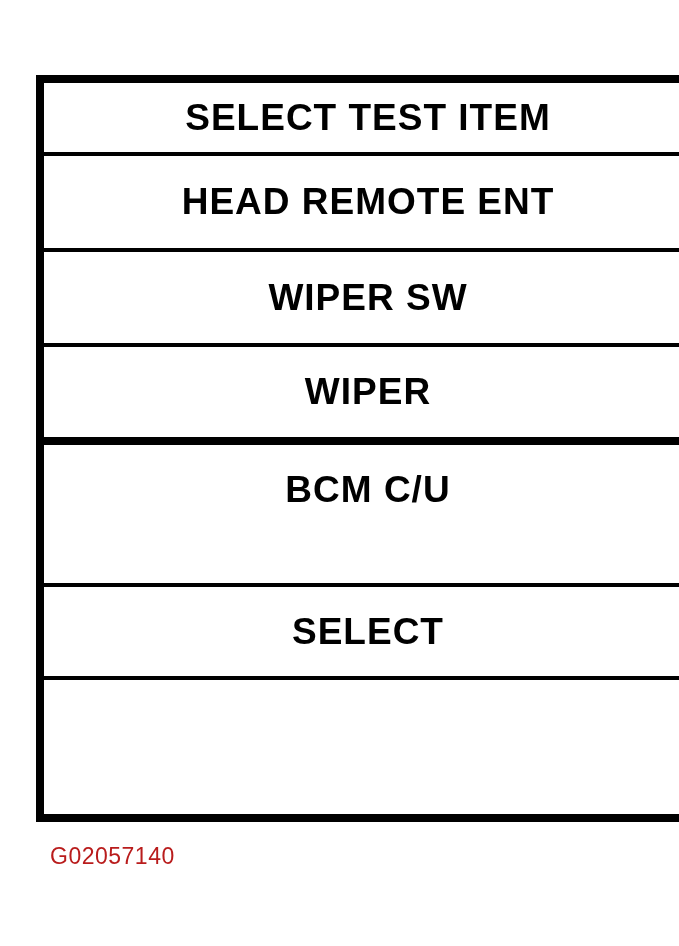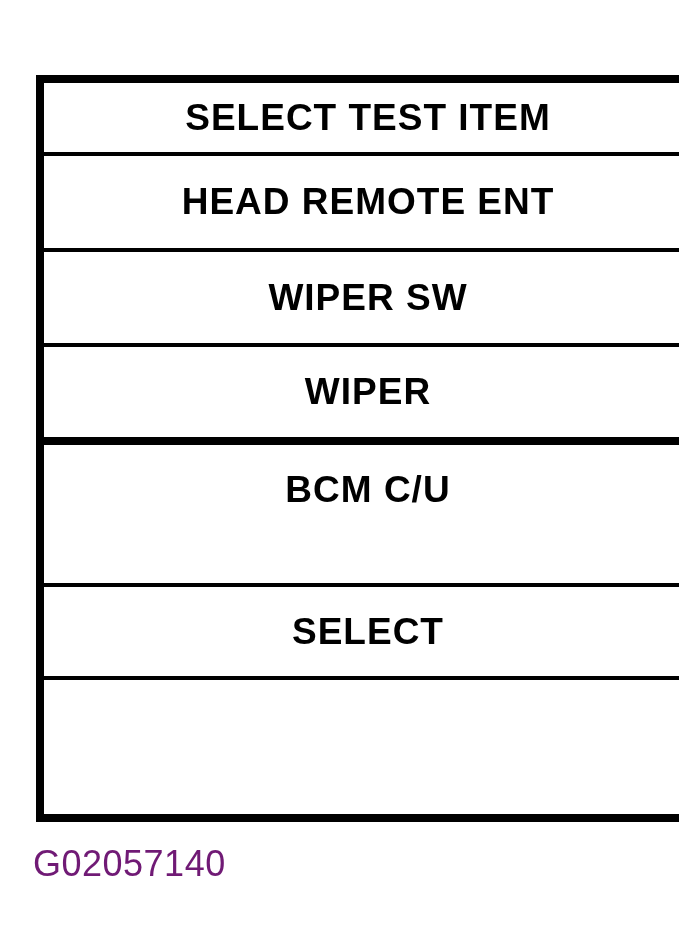--- a/index.html
+++ b/index.html
@@ -39,26 +39,26 @@
   .row:nth-child(1) { height: 69px; border-top: 0; }
   .row:nth-child(2) { height: 92px; }
   .row:nth-child(3) { height: 91px; }
   .row:nth-child(4) { height: 90px; }
   .row:nth-child(5) { height: 90px; border-top-width: 8px; }
   .row:nth-child(6) { height: 89px; margin-top: 48px; }
   .row:nth-child(7) { height: 91px; }
   .row:nth-child(8) { height: 87px; }
   .figure-id {
     position: absolute;
-    left: 33px;
+    left: 50px;
     top: 843px;
-    font-size: 36px;
+    font-size: 23px;
     font-weight: normal;
     letter-spacing: 0.5px;
-    color: #701a75;
+    color: #b91c1c;
   }
 </style>
 </head>
 <body>
 
 <div>
 
   <div class="screen-box">
     <div class="row">SELECT TEST ITEM</div>
     <div class="row">HEAD REMOTE ENT</div>

